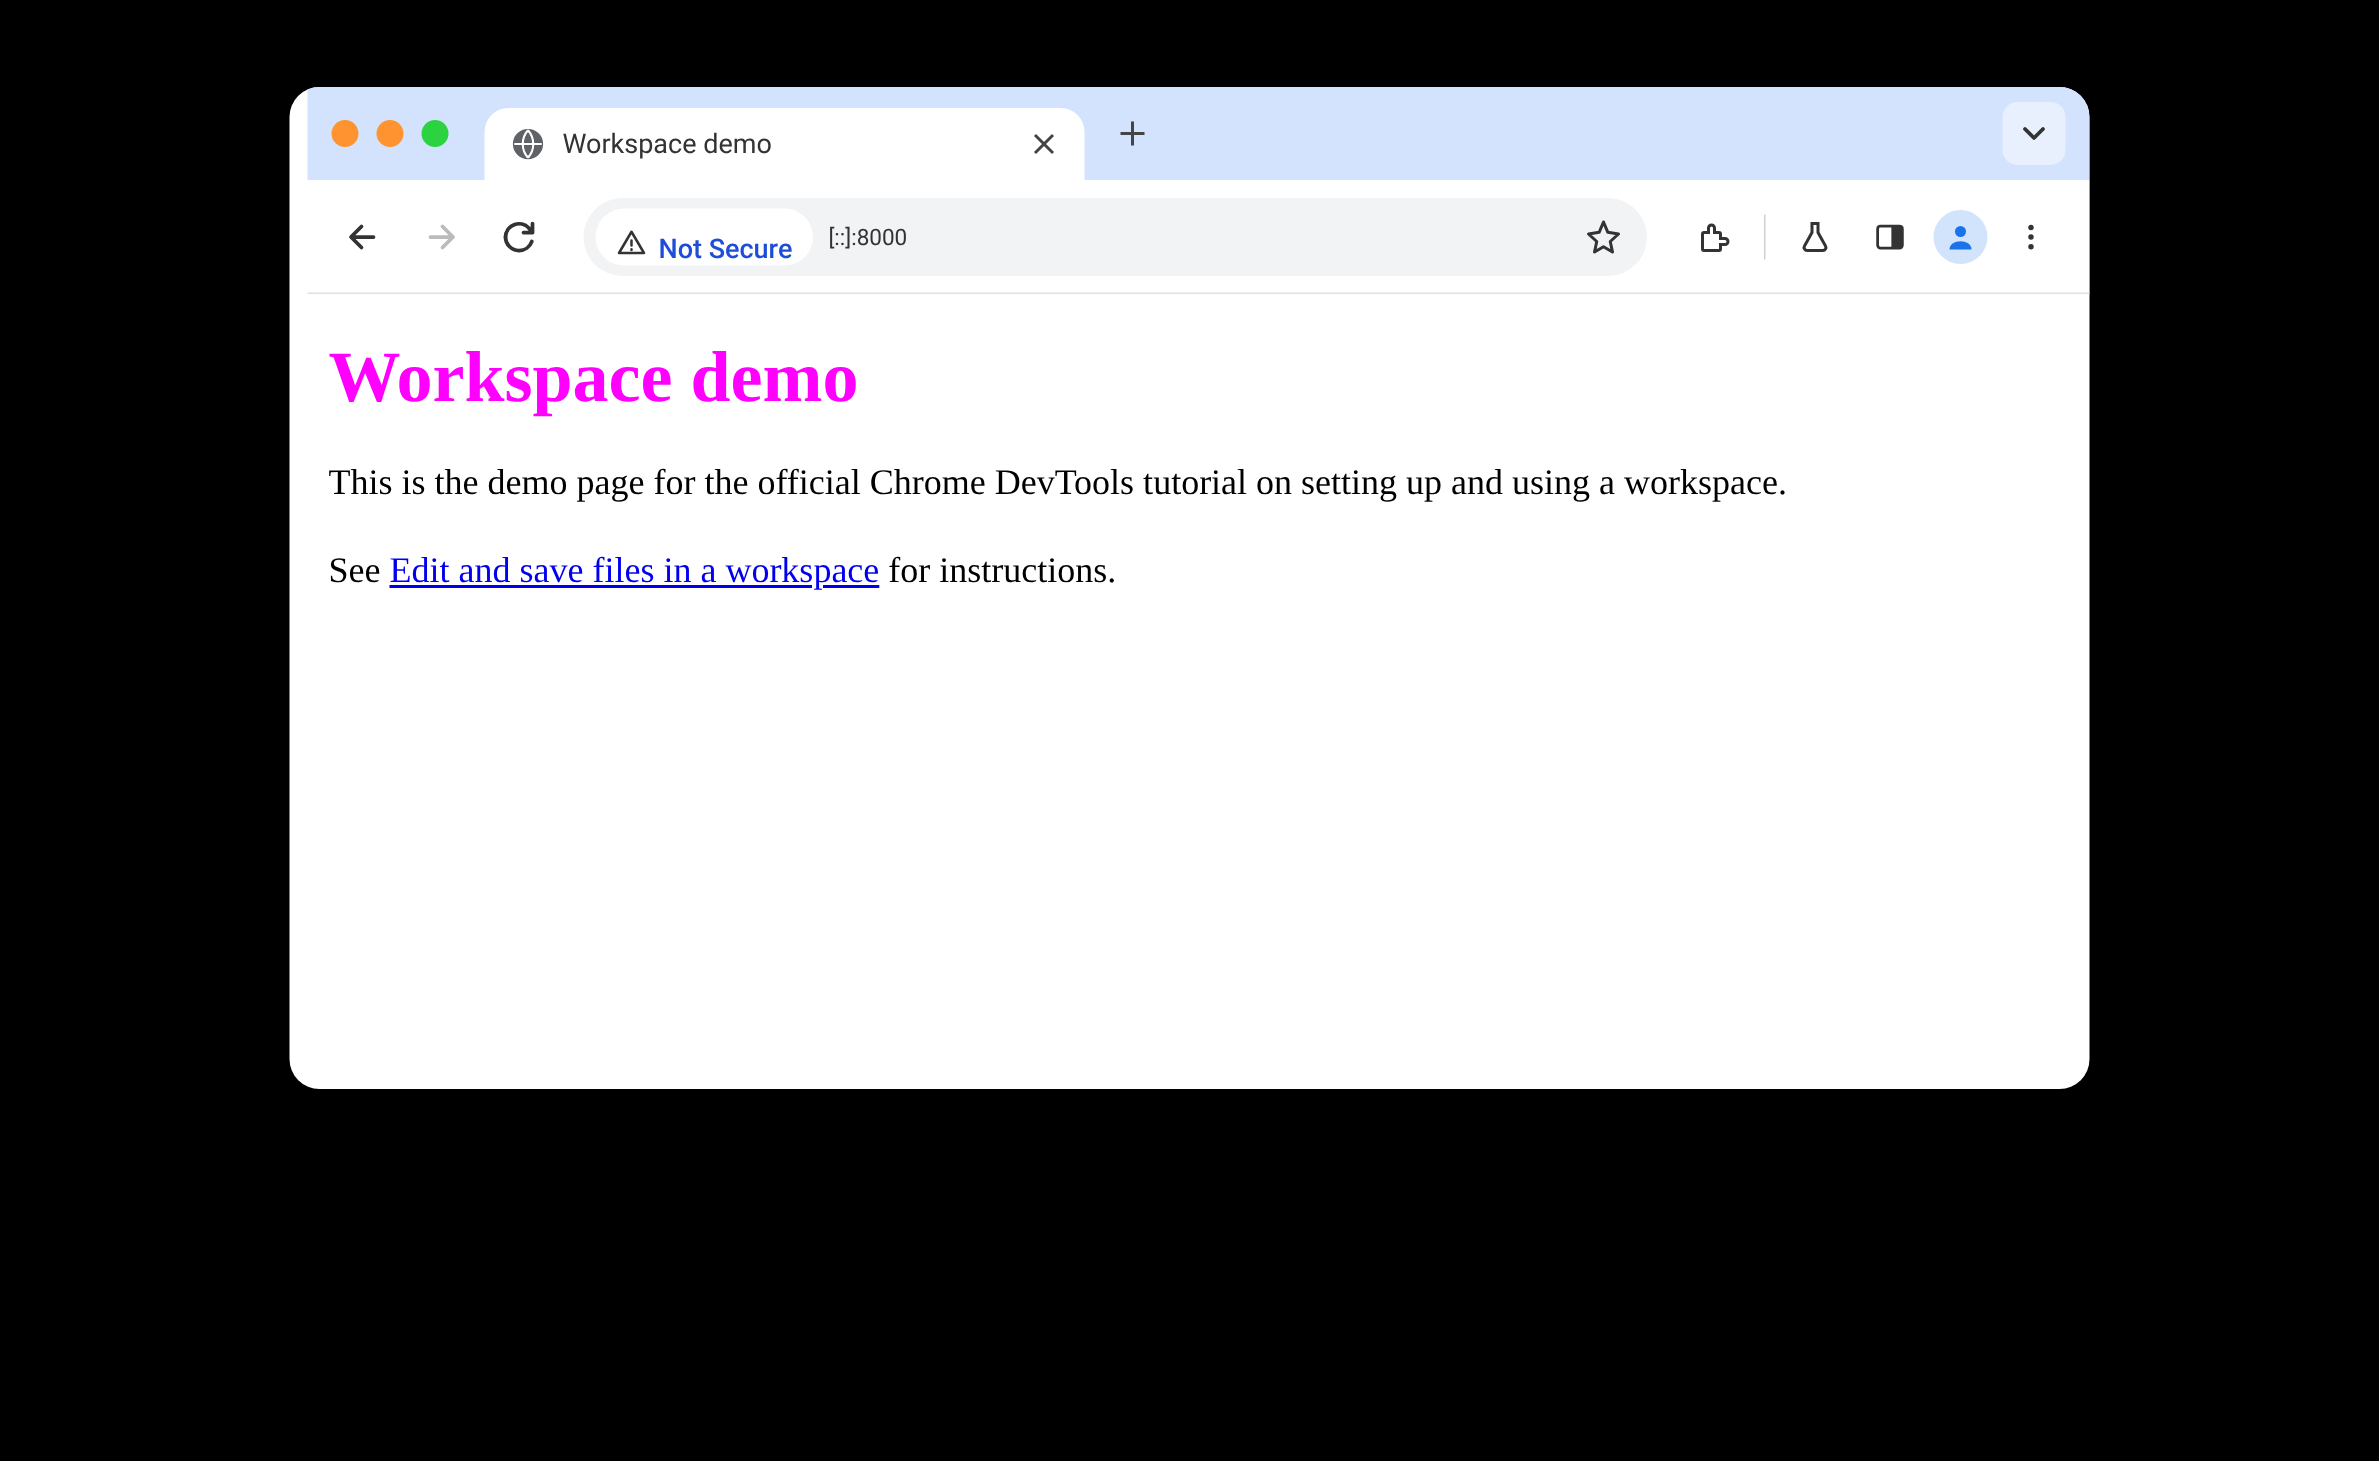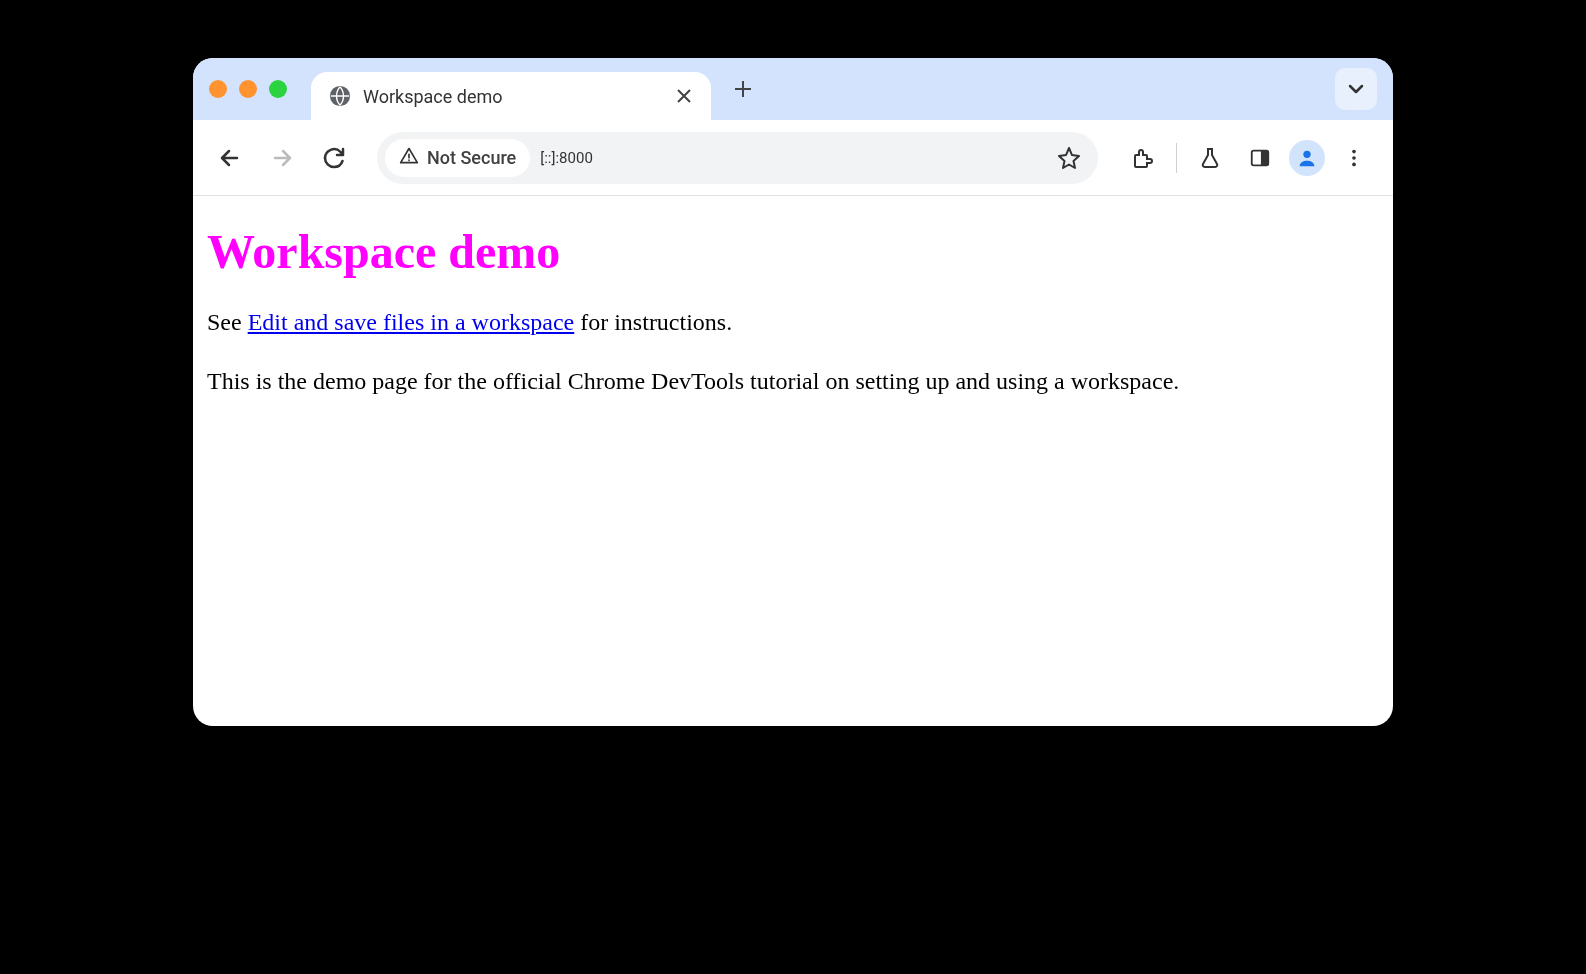--- a/index.html
+++ b/index.html
@@ -19,20 +19,21 @@
     }
     .browser-window {
       width: 1200px;
       height: 668px;
       background: #fff;
       border-radius: 20px;
       overflow: hidden;
       box-shadow: 0 10px 40px rgba(0,0,0,0.5);
       display: flex;
       flex-direction: column;
+      padding-left: 12px;
     }
     .tab-strip {
       background: #d3e3fd;
       height: 62px;
       display: flex;
       align-items: center;
       padding: 0 16px;
       position: relative;
     }
     .traffic-lights {
@@ -136,26 +137,26 @@
       align-items: center;
       padding: 0 8px 0 8px;
       gap: 10px;
       margin: 0 10px;
     }
     .security-chip {
       background: #fff;
       height: 38px;
       border-radius: 19px;
       display: flex;
-      align-items: center;
+      align-items: flex-end;
       padding: 0 14px;
       gap: 8px;
       font-size: 18px;
       font-weight: 500;
-      color: #404040;
+      color: #1d4ed8;
     }
     .url-text {
       flex: 1;
       font-size: 15px;
       color: #333;
     }
     .star-btn {
       width: 42px;
       height: 42px;
       display: flex;
@@ -316,18 +317,18 @@
             <circle cx="12" cy="5" r="2" fill="#333"></circle>
             <circle cx="12" cy="12" r="2" fill="#333"></circle>
             <circle cx="12" cy="19" r="2" fill="#333"></circle>
           </svg>
       </div>
     </div>
   </div>
 
   <div class="content">
     <h1>Workspace demo</h1>
+    <p>This is the demo page for the official Chrome DevTools tutorial on setting up and using a workspace.</p>
     <p>
       <span>See </span><a href="#">Edit and save files in a workspace</a><span> for instructions.</span>
     </p>
-    <p>This is the demo page for the official Chrome DevTools tutorial on setting up and using a workspace.</p>
   </div>
 </div>
 
 </body></html>

